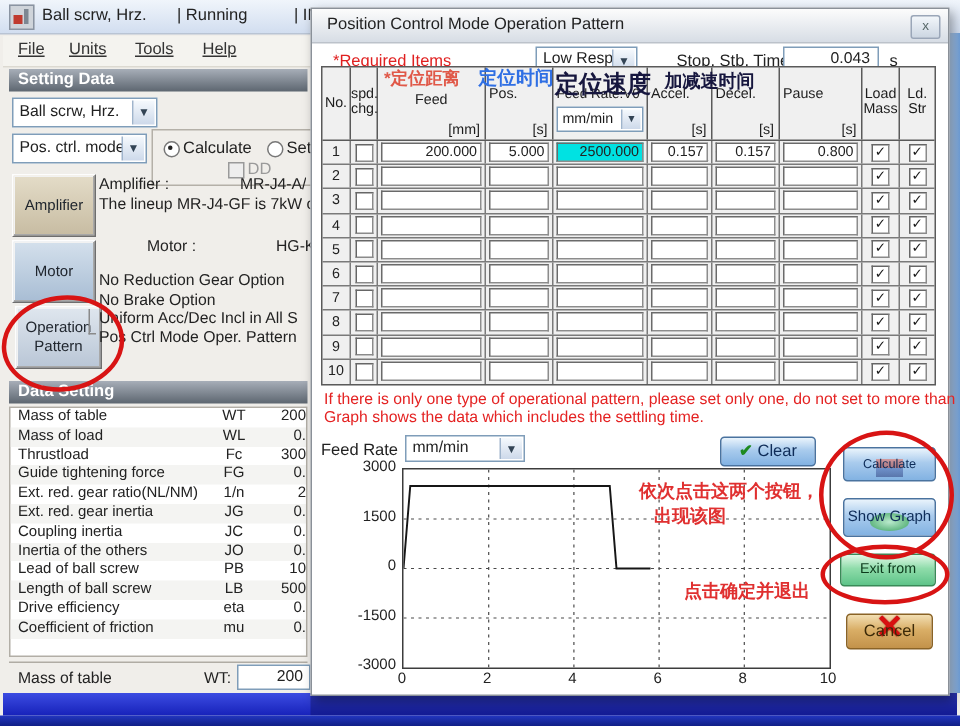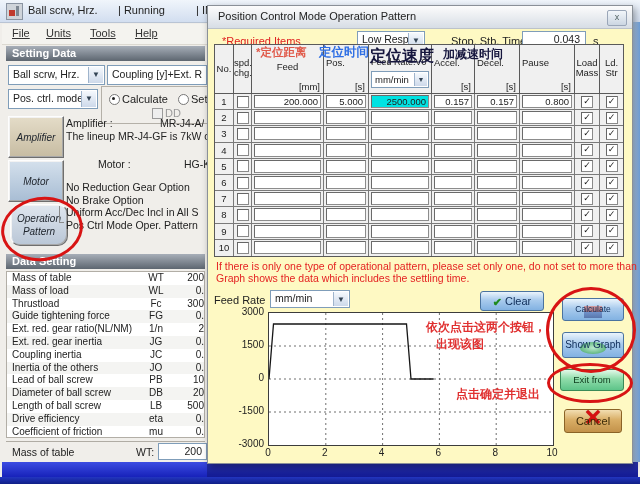--- a/index.html
+++ b/index.html
@@ -20,37 +20,37 @@
   .combo .arrow{position:absolute;right:1px;top:1px;bottom:1px;width:14px;background:linear-gradient(#f5f9fd,#cdd9ea);border-left:1px solid #9fb4cc;font-size:8px;color:#345;text-align:center;line-height:15px;}
   .field{position:absolute;background:#fff;border:1px solid #7f9db9;font-size:10.5px;line-height:16px;padding-left:4px;box-sizing:border-box;overflow:hidden;white-space:nowrap;}
   .groupbox{position:absolute;left:101px;top:86px;width:106px;height:36px;border:1px solid #b4b0a8;background:#f0eeea;}
   .radio{position:absolute;width:9px;height:9px;border:1px solid #777;border-radius:50%;background:#fff;}
   .radio.sel:before{content:"";position:absolute;left:2px;top:2px;width:3px;height:3px;border-radius:50%;background:#222;}
   .chk{position:absolute;width:9px;height:9px;border:1px solid #9a9a9a;background:#eee;}
   .lbl{position:absolute;white-space:nowrap;}
   .btn3d{position:absolute;box-sizing:border-box;border:1px solid;border-color:#fdfdfd #6e6e6e #6e6e6e #fdfdfd;box-shadow:inset -1px -1px 0 #a8a8a8,inset 1px 1px 0 #f2f2f2;text-align:center;font-size:10px;color:#1a1a1a;cursor:default;overflow:hidden;}
   .btn-amp{background:linear-gradient(#e4dcc8,#c7bca2);}
   .btn-motor{background:linear-gradient(#d4e0ec,#a8bdd4);}
-  .btn-op{background:linear-gradient(#dfe6ee,#b9c6d6);border-radius:10px;}
-  .btn3d .cap{position:absolute;left:0;right:0;color:#20262e;font-style:italic;}
+  .btn-op{background:linear-gradient(#dfe6ee,#b9c6d6);}
+  .btn3d .cap{position:absolute;left:0;right:0;color:#20262e;}
   .red-ellipse{position:absolute;border:3px solid #d81414;border-radius:50%;z-index:30;pointer-events:none;}
   .small-note{position:absolute;white-space:nowrap;font-size:10.5px;color:#222;overflow:hidden;}
   .ds-list{position:absolute;left:6px;top:271px;width:199px;height:167px;background:#fff;border:1px solid #b2aea6;box-sizing:border-box;overflow:hidden;}
   .ds-row{position:relative;height:12.8px;font-size:10px;line-height:12.8px;white-space:nowrap;}
   .ds-row:nth-child(even){background:#f4f4f2;}
   .ds-n{position:absolute;left:5px;}
   .ds-s{position:absolute;left:132px;width:34px;text-align:center;}
   .ds-v{position:absolute;right:0px;width:40px;text-align:right;}
   .statusbar{position:absolute;left:2px;top:462px;width:636px;height:15px;background:linear-gradient(#3c4ce2,#1722ba);color:#fff;font-size:10.5px;line-height:15px;padding-left:5px;box-sizing:border-box;white-space:nowrap;overflow:hidden;}
   .status-dim{position:absolute;left:205px;top:0;width:431px;height:15px;background:rgba(14,16,96,0.42);}
   .bottom-strip{position:absolute;left:0;top:477px;width:640px;height:7px;background:linear-gradient(#2236c0,#101e86);}
   .right-strip{position:absolute;left:632px;top:22px;width:8px;height:440px;background:linear-gradient(90deg,#bcd3ee,#6f9fd8);}
   .tree{position:absolute;left:59px;top:206px;width:4px;height:16px;border-left:1px solid #8a8a8a;border-bottom:1px solid #8a8a8a;}
   
-  .dialog{position:absolute;left:207px;top:5px;width:424px;height:457px;background:#fef9c3;border:1px solid #8a9098;box-shadow:2px 3px 7px rgba(0,0,0,.35);z-index:10;}
+  .dialog{position:absolute;left:207px;top:5px;width:424px;height:457px;background:#ffffff;border:1px solid #8a9098;box-shadow:2px 3px 7px rgba(0,0,0,.35);z-index:10;}
   .dlg-titlebar{position:absolute;left:0;top:0;right:0;height:22px;background:linear-gradient(#fcfcfc,#d7dde5);border-bottom:1px solid #bcc2ca;}
   .dlg-title{position:absolute;left:10px;top:4px;color:#222;}
   .dlg-close{position:absolute;right:5px;top:4px;width:18px;height:14px;background:linear-gradient(#f2f6fa,#ccd6e2);border:1px solid #9aa6b8;border-radius:2px;font-size:9px;line-height:13px;text-align:center;color:#566;}
   .req{position:absolute;left:14px;top:29px;color:#e02020;text-decoration:underline;}
   .stb-lbl{position:absolute;left:243px;top:29px;color:#222;}
   .stb-unit{position:absolute;left:385px;top:29px;color:#222;}
   
   .ptable{position:absolute;left:6px;top:38px;width:408px;height:211px;border:1px solid #5a5a5a;box-sizing:content-box;background:#f0f0f0;}
   .thead{position:relative;display:flex;height:49px;border-bottom:1px solid #5a5a5a;box-sizing:border-box;}
   .trow{position:relative;display:flex;height:16.2px;border-bottom:1px solid #7a7a7a;box-sizing:border-box;}
@@ -113,21 +113,20 @@
     <span class="menu-item" style="left:44px">Units</span>
     <span class="menu-item" style="left:88px">Tools</span>
     <span class="menu-item" style="left:133px">Help</span>
   </div>
 
   <div class="sec-hdr" style="top:46px">Setting Data</div>
 
   <div class="combo" style="left:8px;top:65px;width:97px;height:20px;">
     <span>Ball scrw, Hrz.</span><span class="arrow">▼</span>
   </div>
-  <div class="field" style="left:107px;top:65px;width:100px;height:20px;">Coupling [y]+Ext. R</div>
   <div class="combo" style="left:8px;top:89px;width:90px;height:20px;">
     <span>Pos. ctrl. mode</span><span class="arrow">▼</span>
   </div>
   <div class="groupbox">
     <span class="radio sel" style="left:7px;top:7px;"></span>
     <span class="lbl" style="left:20px;top:6px;">Calculate</span>
     <span class="radio" style="left:76px;top:7px;"></span>
     <span class="lbl" style="left:89px;top:6px;">Set</span>
     <span class="chk" style="left:50px;top:21px;"></span>
     <span class="lbl" style="left:63px;top:20px;color:#9a9a9a;">DD</span>
@@ -196,25 +195,20 @@
       </div>
       <div class="ds-row">
         <span class="ds-n">Inertia of the others</span>
         <span class="ds-s">JO</span>
         <span class="ds-v">0.</span>
       </div>
       <div class="ds-row">
         <span class="ds-n">Lead of ball screw</span>
         <span class="ds-s">PB</span>
         <span class="ds-v">10</span>
-      </div>
-      <div class="ds-row">
-        <span class="ds-n">Diameter of ball screw</span>
-        <span class="ds-s">DB</span>
-        <span class="ds-v">20</span>
       </div>
       <div class="ds-row">
         <span class="ds-n">Length of ball screw</span>
         <span class="ds-s">LB</span>
         <span class="ds-v">500</span>
       </div>
       <div class="ds-row">
         <span class="ds-n">Drive efficiency</span>
         <span class="ds-s">eta</span>
         <span class="ds-v">0.</span>

